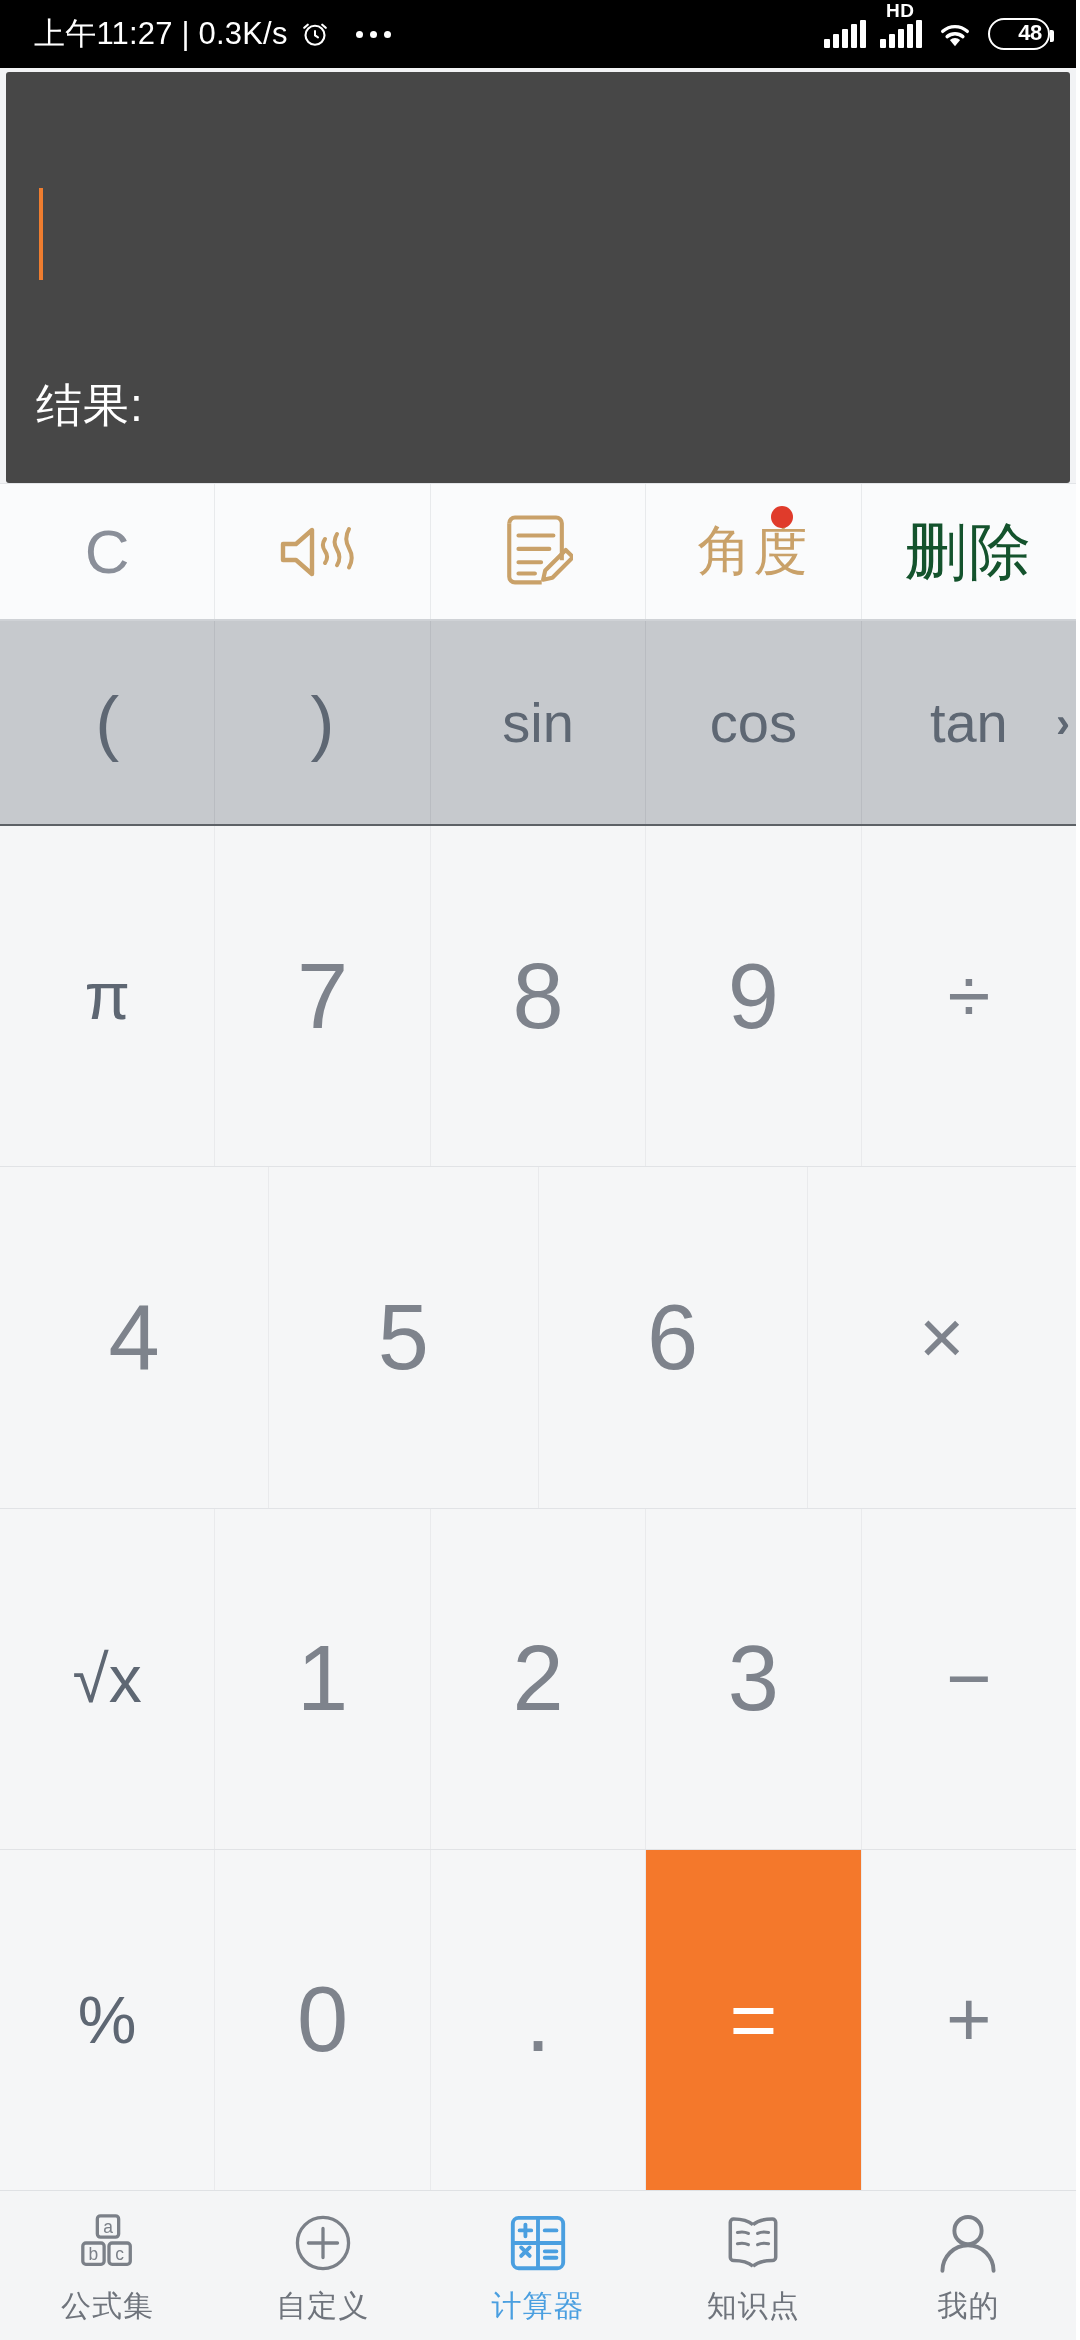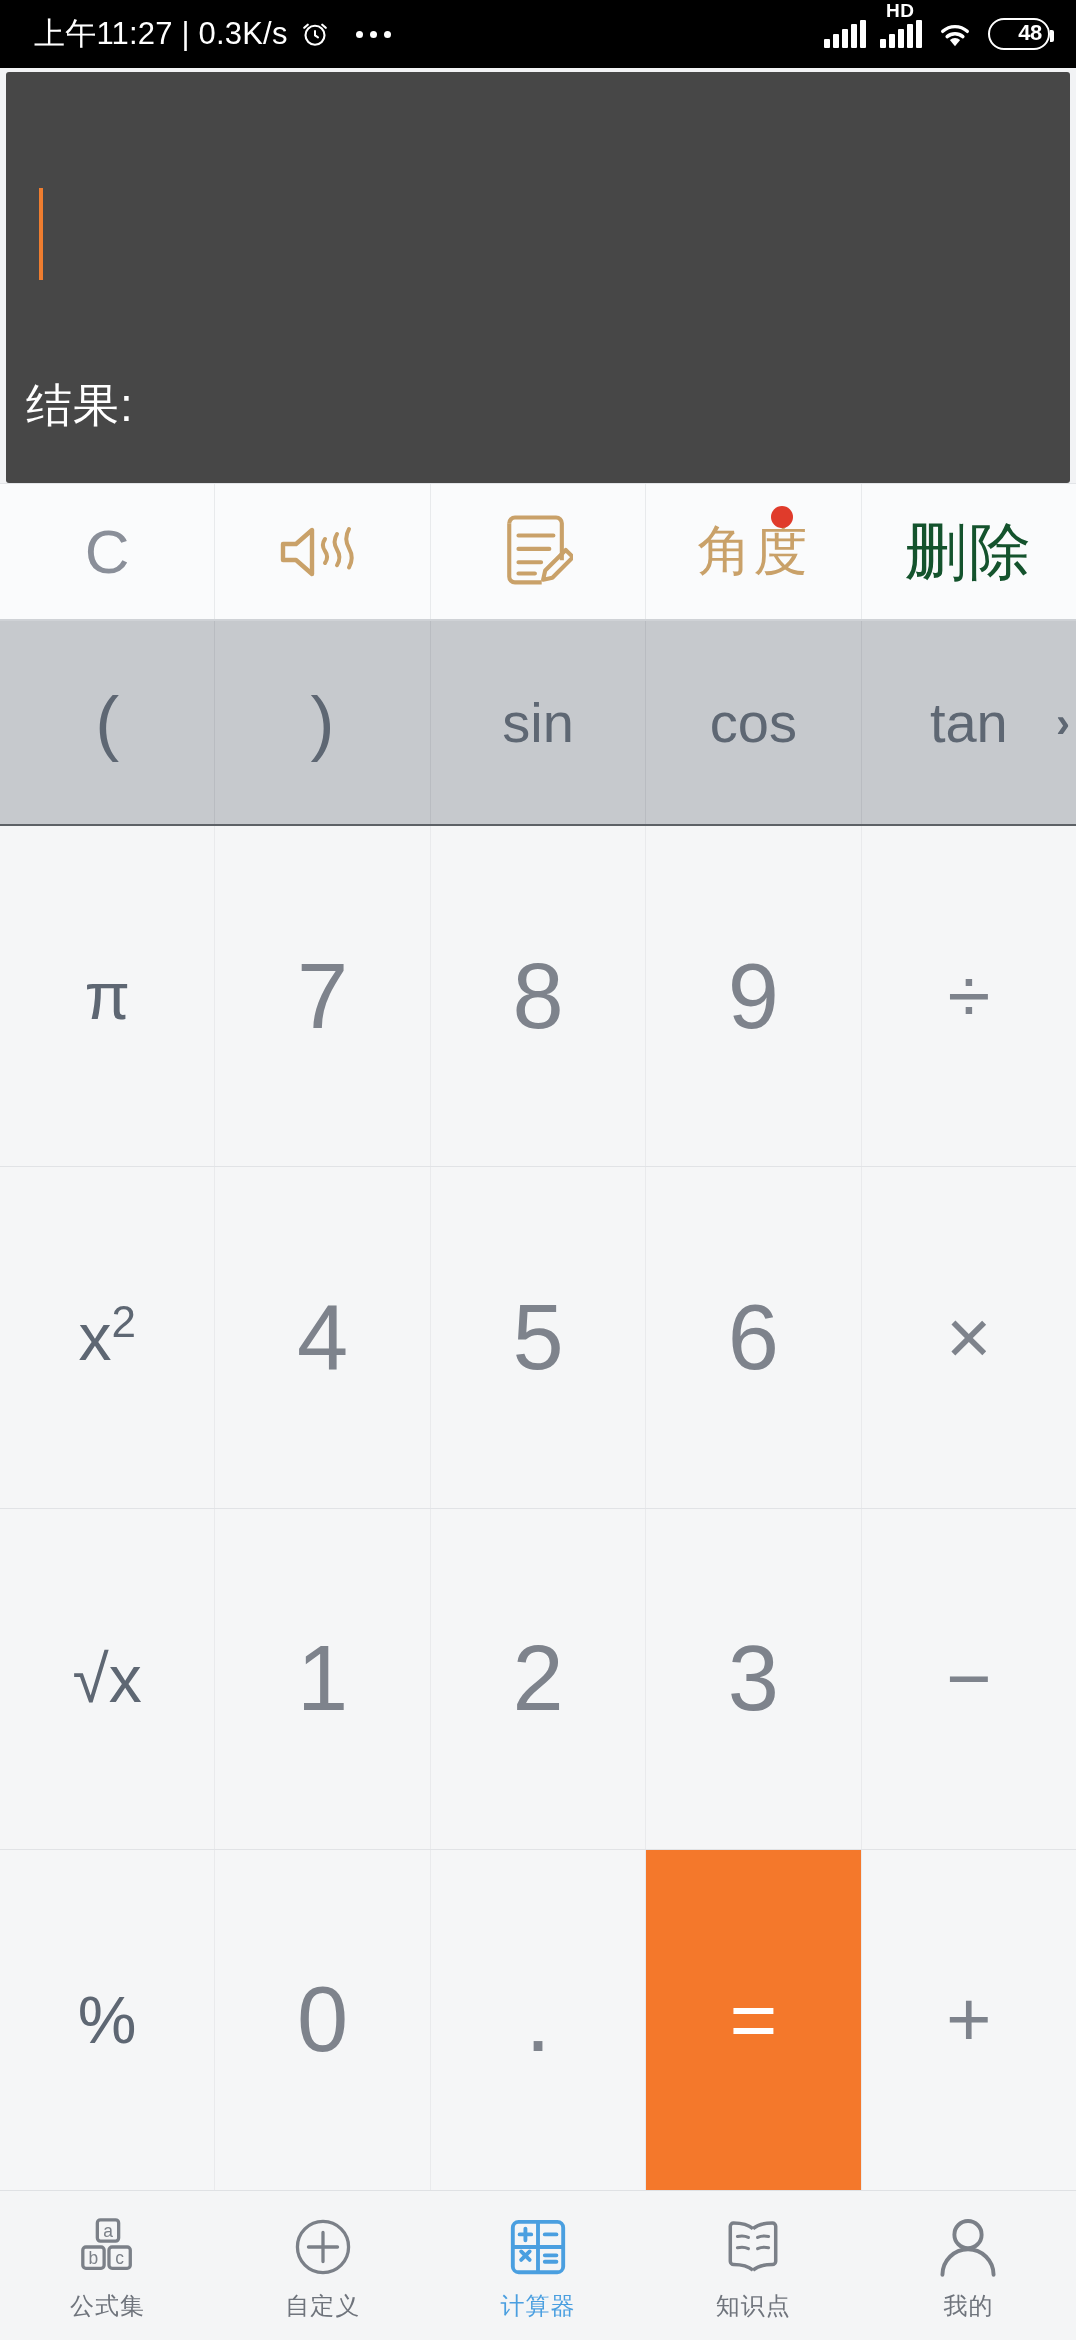--- a/index.html
+++ b/index.html
@@ -42,21 +42,21 @@
     background:#474747; margin:4px 6px 0 6px; border-radius:3px;
     position:relative; flex:0 0 411px; display:flex; flex-direction:column; justify-content:space-between;
   }
   .expr-area { position:relative; flex:1; }
   .caret {
     position:absolute; left:33px; top:116px; width:4px; height:92px; background:#ef7d2f;
   }
   .expr-text {
     position:absolute; left:42px; top:110px; color:#fff; font-size:58px; line-height:100px; white-space:nowrap;
   }
-  .result-row { padding:0 0 46px 20px; }
+  .result-row { padding:0 0 46px 30px; }
   .result-label { color:#ffffff; font-size:46px; letter-spacing:1px; }
 
   
   .fnrow {
     flex:0 0 138px; display:flex; background:#fafbfc;
     border-top:1px solid #e3e5e8; border-bottom:2px solid #cfd2d6;
   }
   .fnkey {
     flex:1 1 0; position:relative; display:flex; align-items:center; justify-content:center;
     border-right:1px solid #e8eaec; background:#fafbfc;
@@ -102,21 +102,21 @@
 
   
   .navbar {
     flex:0 0 150px; display:flex; background:#f4f5f6;
     border-top:1px solid #dfe1e4;
   }
   .navitem {
     flex:1 1 0; display:flex; flex-direction:column; align-items:center; justify-content:center; gap:5px;
   }
   .navicon { height:76px; display:flex; align-items:center; justify-content:center; }
-  .navlabel { font-size:24px; color:#6f747c; letter-spacing:1px; }
+  .navlabel { font-size:30px; color:#6f747c; letter-spacing:1px; }
   .navitem.active .navlabel { color:#4a9fe0; }
 </style>
 </head>
 <body>
 
 <div class="phone">
 
   <div class="statusbar">
     <div class="sb-left">
       <span class="sb-text">上午11:27 | 0.3K/s</span>
@@ -239,23 +239,20 @@
         </div>
       <div class="key num">
           <span class="glyph">9</span>
         </div>
       <div class="key op">
           <span class="glyph">÷</span>
         </div>
     </div>
 
     <div class="krow">
-      <div class="key fnc">
-          <span class="glyph">x<span class="sup">2</span></span>
-        </div>
       <div class="key num">
           <span class="glyph">4</span>
         </div>
       <div class="key num">
           <span class="glyph">5</span>
         </div>
       <div class="key num">
           <span class="glyph">6</span>
         </div>
       <div class="key op">

